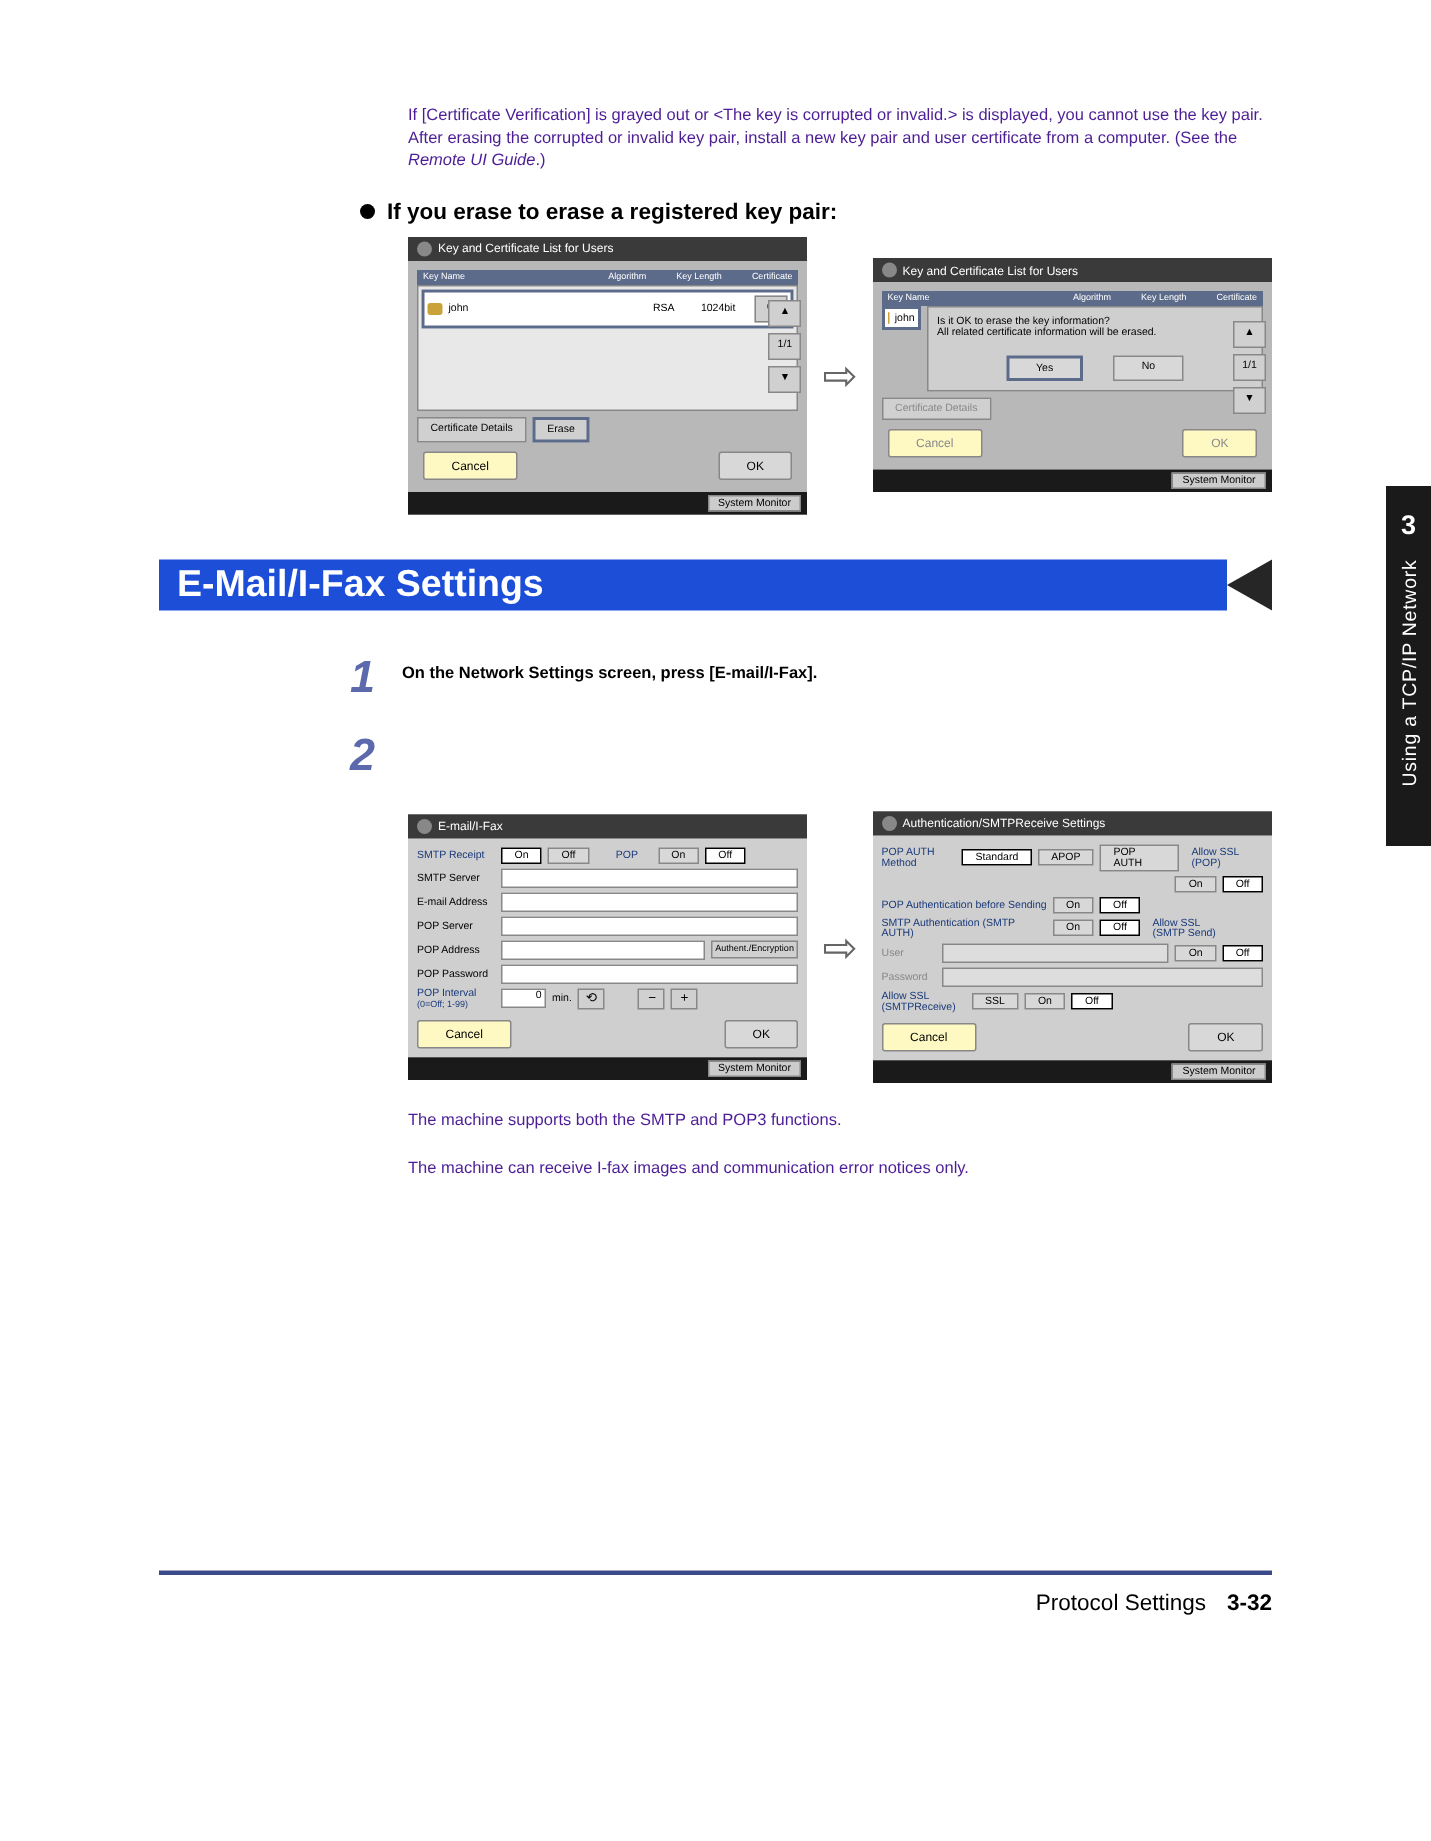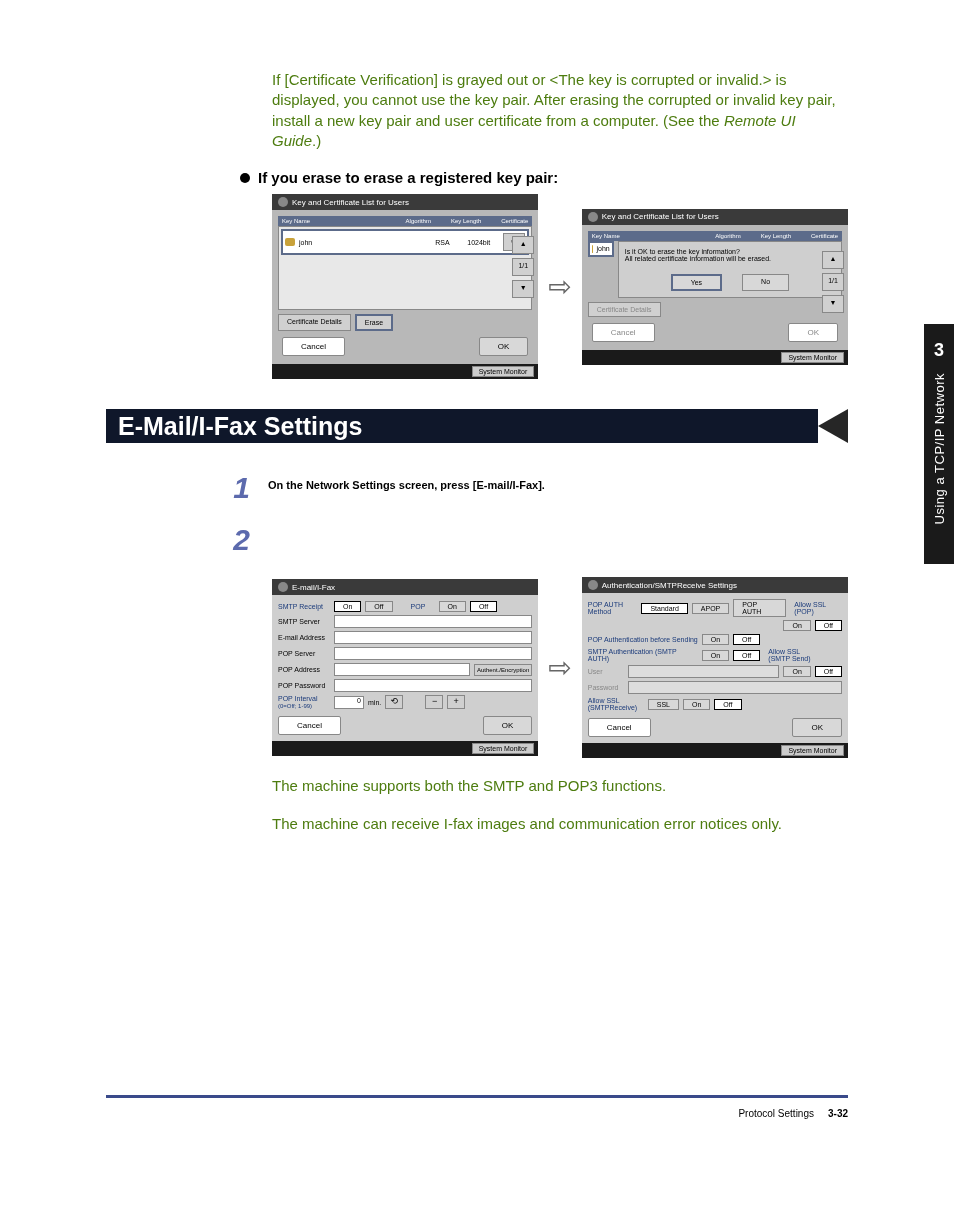--- a/index.html
+++ b/index.html
@@ -8,24 +8,24 @@
     font-family: Arial, Helvetica, sans-serif;
     background: #fff;
     width: 954px;
     position: relative;
   }
   .page {
     padding: 70px 106px 0 106px;
     position: relative;
   }
   .body-text {
-    font-size: 15px;
+    font-size: 11px;
     line-height: 1.35;
     margin: 0 0 18px 166px;
-    color: #4d7c0f;
+    color: #4c1d95;
   }
   .italic { font-style: italic; }
   .bullet-line {
     margin: 0 0 8px 134px;
     font-size: 15px;
     font-weight: bold;
     display: flex;
     align-items: center;
     gap: 8px;
   }
@@ -96,21 +96,21 @@
   .ms-side {
     display:flex; flex-direction:column; gap:4px;
     position:absolute; right:4px; top:26px;
   }
   .ms-wrap{position:relative;}
   .sbtn{background:#d0d0d0;border:1px solid #888;width:20px;height:16px;font-size:7px;text-align:center;line-height:14px;}
   .ms-btnrow{display:flex; gap:4px; margin-top:4px;}
   .mbtn{background:#d0d0d0;border:1px solid #888;padding:3px 8px;font-size:7px;}
   .mbtn.sel{border:2px solid #5c6b8a;}
   .ms-footer{display:flex;justify-content:space-between;padding:6px 4px 2px 4px;}
-  .fbtn{background:#ffffff;border:1px solid #888;padding:4px 18px;font-size:8px;border-radius:2px;}
+  .fbtn{background:#fef9c3;border:1px solid #888;padding:4px 18px;font-size:8px;border-radius:2px;}
   .fbtn.r{background:#d8d8d8;position:relative;}
   .fbtn.dis{color:#888;}
   .ms-sysbar{background:#1a1a1a;display:flex;justify-content:flex-end;padding:2px 4px;}
   .sysbtn{background:#ccc;border:1px solid #888;font-size:7px;padding:1px 6px;}
   .big-arrow{
     font-size:28px;color:#666;
   }
   .confirm-box{
     background:#cfcfcf;border:1px solid #888;padding:6px;margin:4px 0 4px 28px;font-size:7px;
   }
@@ -120,21 +120,21 @@
 
   .section-banner{
     margin:30px 0 30px 0;
     position:relative;
     height:34px;
     display:flex;
     align-items:center;
   }
   .banner-bar{
     flex:1;
-    background:#0f172a;
+    background:#1d4ed8;
     color:#fff;
     font-size:25px;
     font-weight:bold;
     padding:3px 12px;
     height:28px;
     display:flex;align-items:center;
   }
   .banner-tri{
     width:0;height:0;
     border-top:17px solid transparent;
@@ -201,21 +201,21 @@
   
   .footer-rule{
     border-top:3px solid #3a4a8a;
     margin:260px 0 0 0;
   }
   .footer-row{
     display:flex;
     justify-content:flex-end;
     gap:14px;
     padding:10px 0 40px 0;
-    font-size:10px;
+    font-size:15px;
   }
   .pnum{font-weight:bold;}
 </style>
 </head>
 <body>
 
 <div class="side-tab">
   <div class="tab-num">3</div>
   <div class="tab-txt">Using a TCP/IP Network</div>
 </div>

